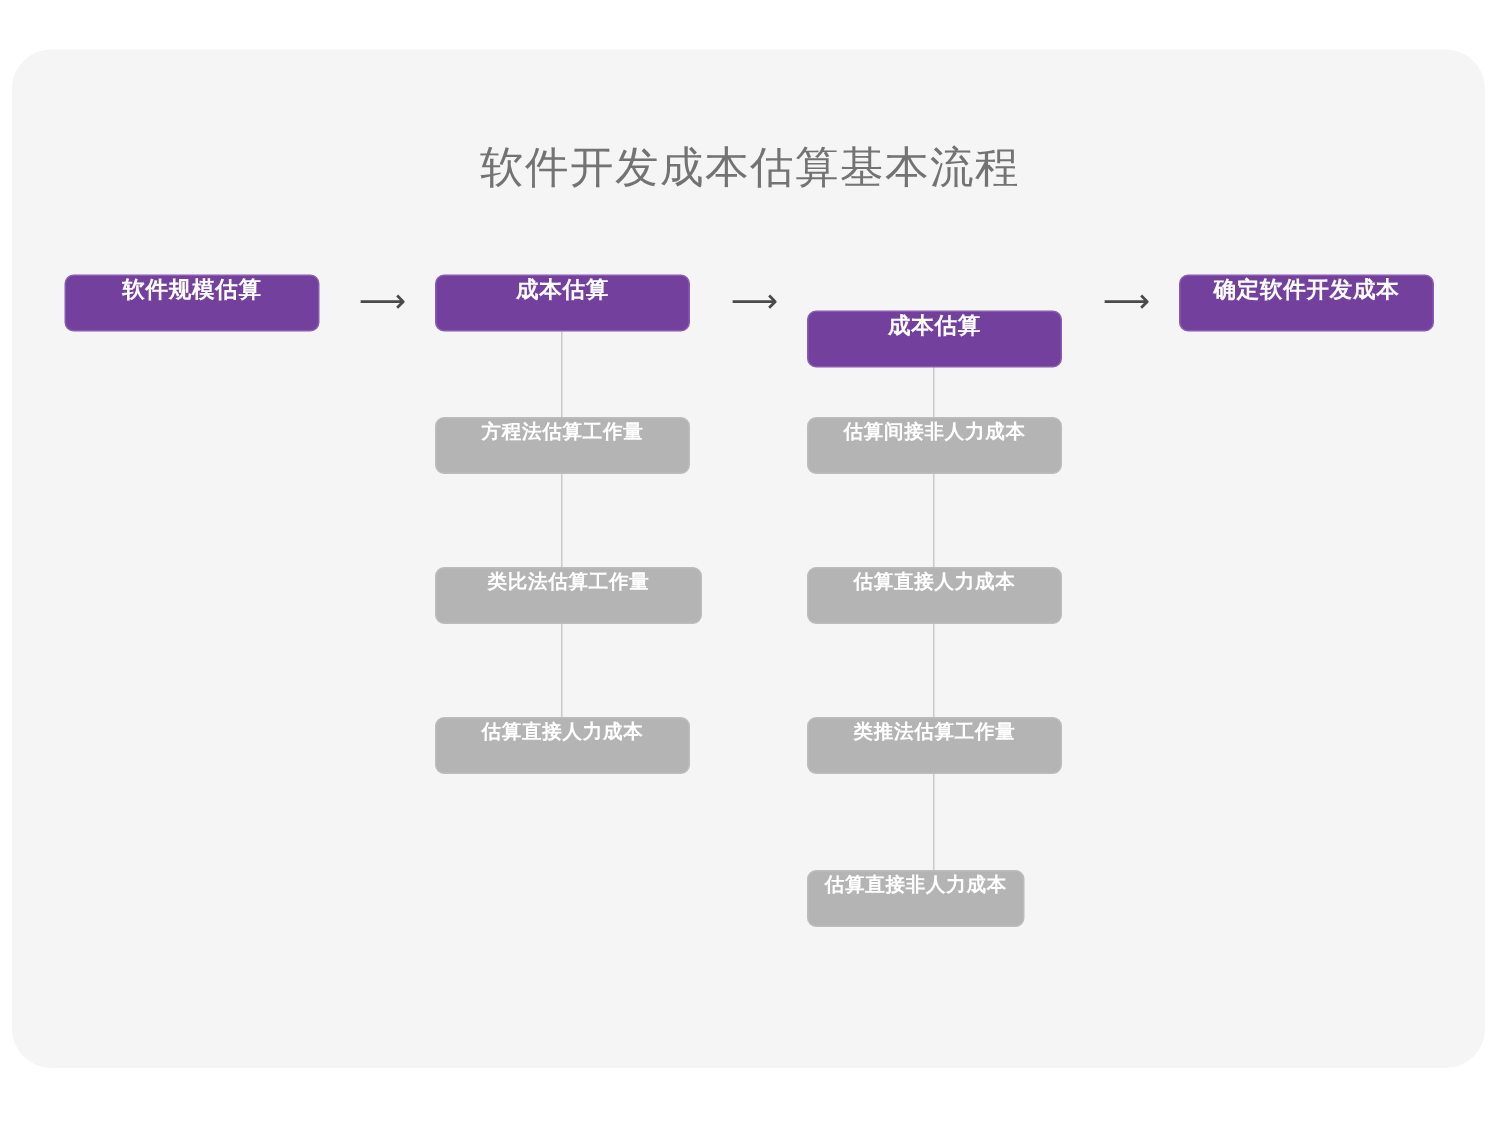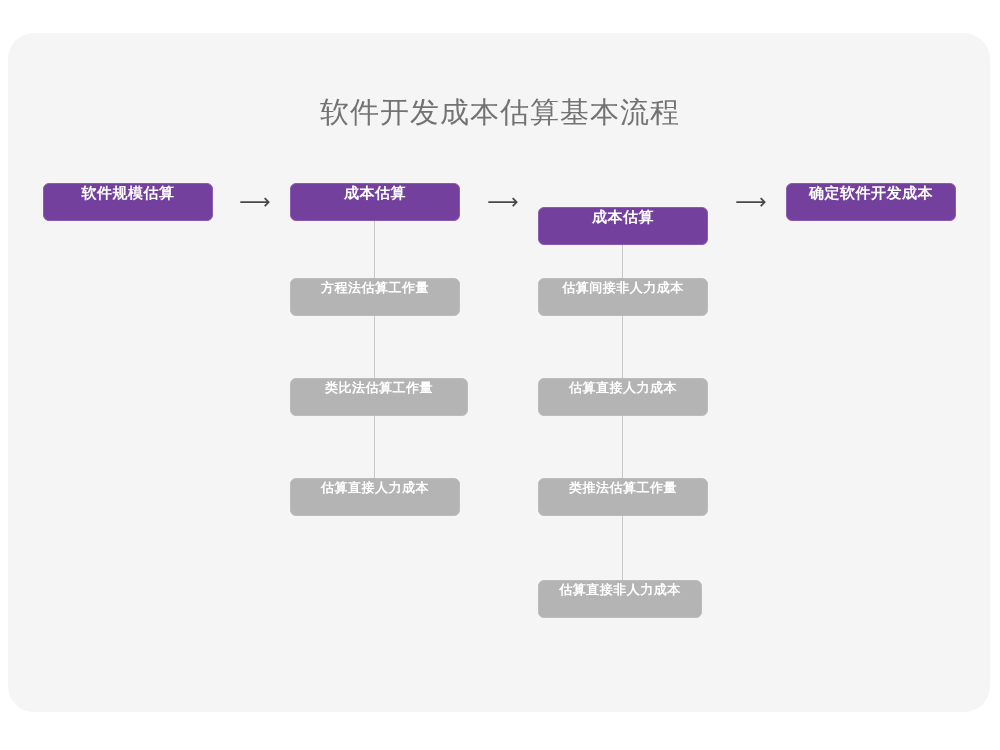--- a/index.html
+++ b/index.html
@@ -149,17 +149,17 @@
   </div>
 
   <div class="node secondary" style="left:538px; top:378px; width:170px;">
     <span>估算直接人力成本</span>
   </div>
 
   <div class="node secondary" style="left:538px; top:478px; width:170px;">
     <span>类推法估算工作量</span>
   </div>
 
-  <div class="node secondary" style="left:538px; top:580px; width:164px;">
+  <div class="node secondary" style="left:538px; top:580px; width:145px;">
     <span>估算直接非人力成本</span>
   </div>
 
 </div>
 
 </body></html>

